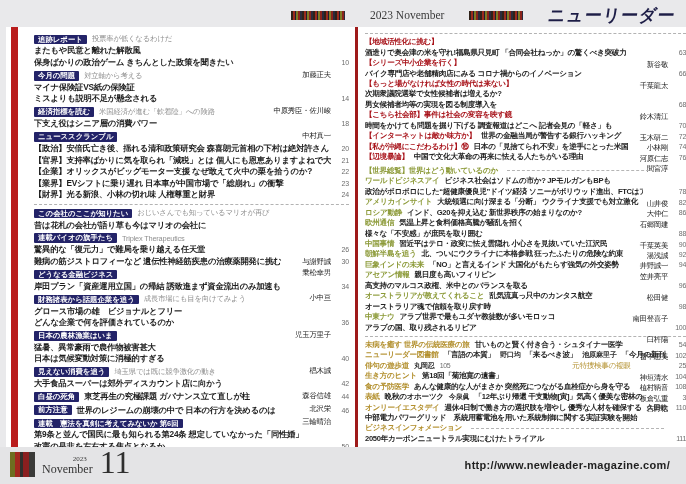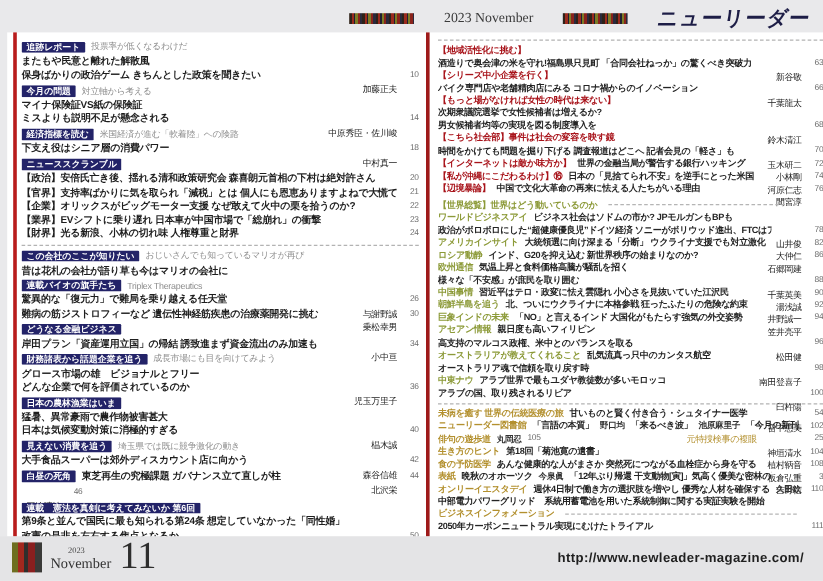--- a/index.html
+++ b/index.html
@@ -25,22 +25,22 @@
     font-size:17px;font-weight:bold;color:#1d1d46;
     transform:skewX(-9deg);letter-spacing:1px;white-space:nowrap;
   }
   
   .spread{
     position:absolute;left:6px;right:0;top:27px;bottom:37px;
     background:#ffffff;display:flex;
   }
   .page{box-sizing:border-box;overflow:hidden;}
   .pl{
-    width:340px;border-left:3px solid #b91c1c;
-    padding:5px 2px 0 4px;margin-left:5px;
+    width:340px;border-left:7px solid #b91c1c;
+    padding:5px 2px 0 16px;margin-left:5px;
   }
   .pr{
     flex:1;border-left:3px solid #9e1a1a;
     padding:3px 0 0 7px;margin-left:4px;
   }
   
   .row{display:flex;align-items:center;}
   .pl .row{height:11.6px;font-size:8.3px;letter-spacing:-0.2px;}
   .pr .row{height:10.45px;font-size:7.6px;letter-spacing:-0.3px;}
   .row .main{flex:1 1 auto;display:flex;align-items:center;overflow:hidden;white-space:nowrap;min-width:0;}
@@ -70,21 +70,21 @@
   .footer-band{position:absolute;left:0;right:0;bottom:0;height:37px;background:#e4e4e6;}
   .footer-logo{
     position:absolute;left:10px;bottom:7px;display:flex;align-items:flex-end;gap:7px;
   }
   .stripe-block{
     width:25px;height:25px;
     background:repeating-linear-gradient(90deg,
       #6e6e20 0 5px,#a2281e 5px 10px,#2f2f2c 10px 13px,#8a1f1f 13px 19px,#3a3a38 19px 25px);
   }
   .nov-wrap{display:flex;flex-direction:column;align-items:flex-end;line-height:1;margin-bottom:2px;}
-  .nov-year{font-family:"Liberation Serif","DejaVu Serif",serif;font-size:7px;color:#3a3a3a;margin-right:22px;}
+  .nov-year{font-family:"Liberation Serif","DejaVu Serif",serif;font-size:7px;color:#3a3a3a;margin-right:6px;}
   .nov-month{font-family:"Liberation Serif","DejaVu Serif",serif;font-size:12px;color:#333;}
   .issue-no{font-family:"Liberation Serif","DejaVu Serif",serif;font-size:32px;color:#2e2e2e;line-height:0.85;margin-bottom:1px;}
   .footer-url{
     position:absolute;right:16px;bottom:13px;
     font-size:11px;font-weight:bold;color:#1f1f1f;letter-spacing:0.3px;
   }
 </style>
 </head>
 <body>
 
@@ -290,20 +290,24 @@
       </div>
       <div class="row has-badge">
         <span class="main">
           <span class="sg badge">白昼の死角</span>
           <span class="sg title">東芝再生の究極課題 ガバナンス立て直しが柱</span>
         </span>
         <span class="author">北沢栄</span>
         <span class="pg">44</span>
       </div>
       <div class="row has-badge">
+        <span class="main">
+          <span class="sg badge">前方注意</span>
+          <span class="sg title">世界のレジームの崩壊の中で 日本の行方を決めるのは</span>
+        </span>
         <span class="author">三輪晴治</span>
         <span class="pg">46</span>
       </div>
       <div class="row has-badge">
         <span class="main">
           <span class="sg badge">連載　憲法を真剣に考えてみないか 第6回</span>
         </span>
         <span class="pg"></span>
       </div>
       <div class="row">

